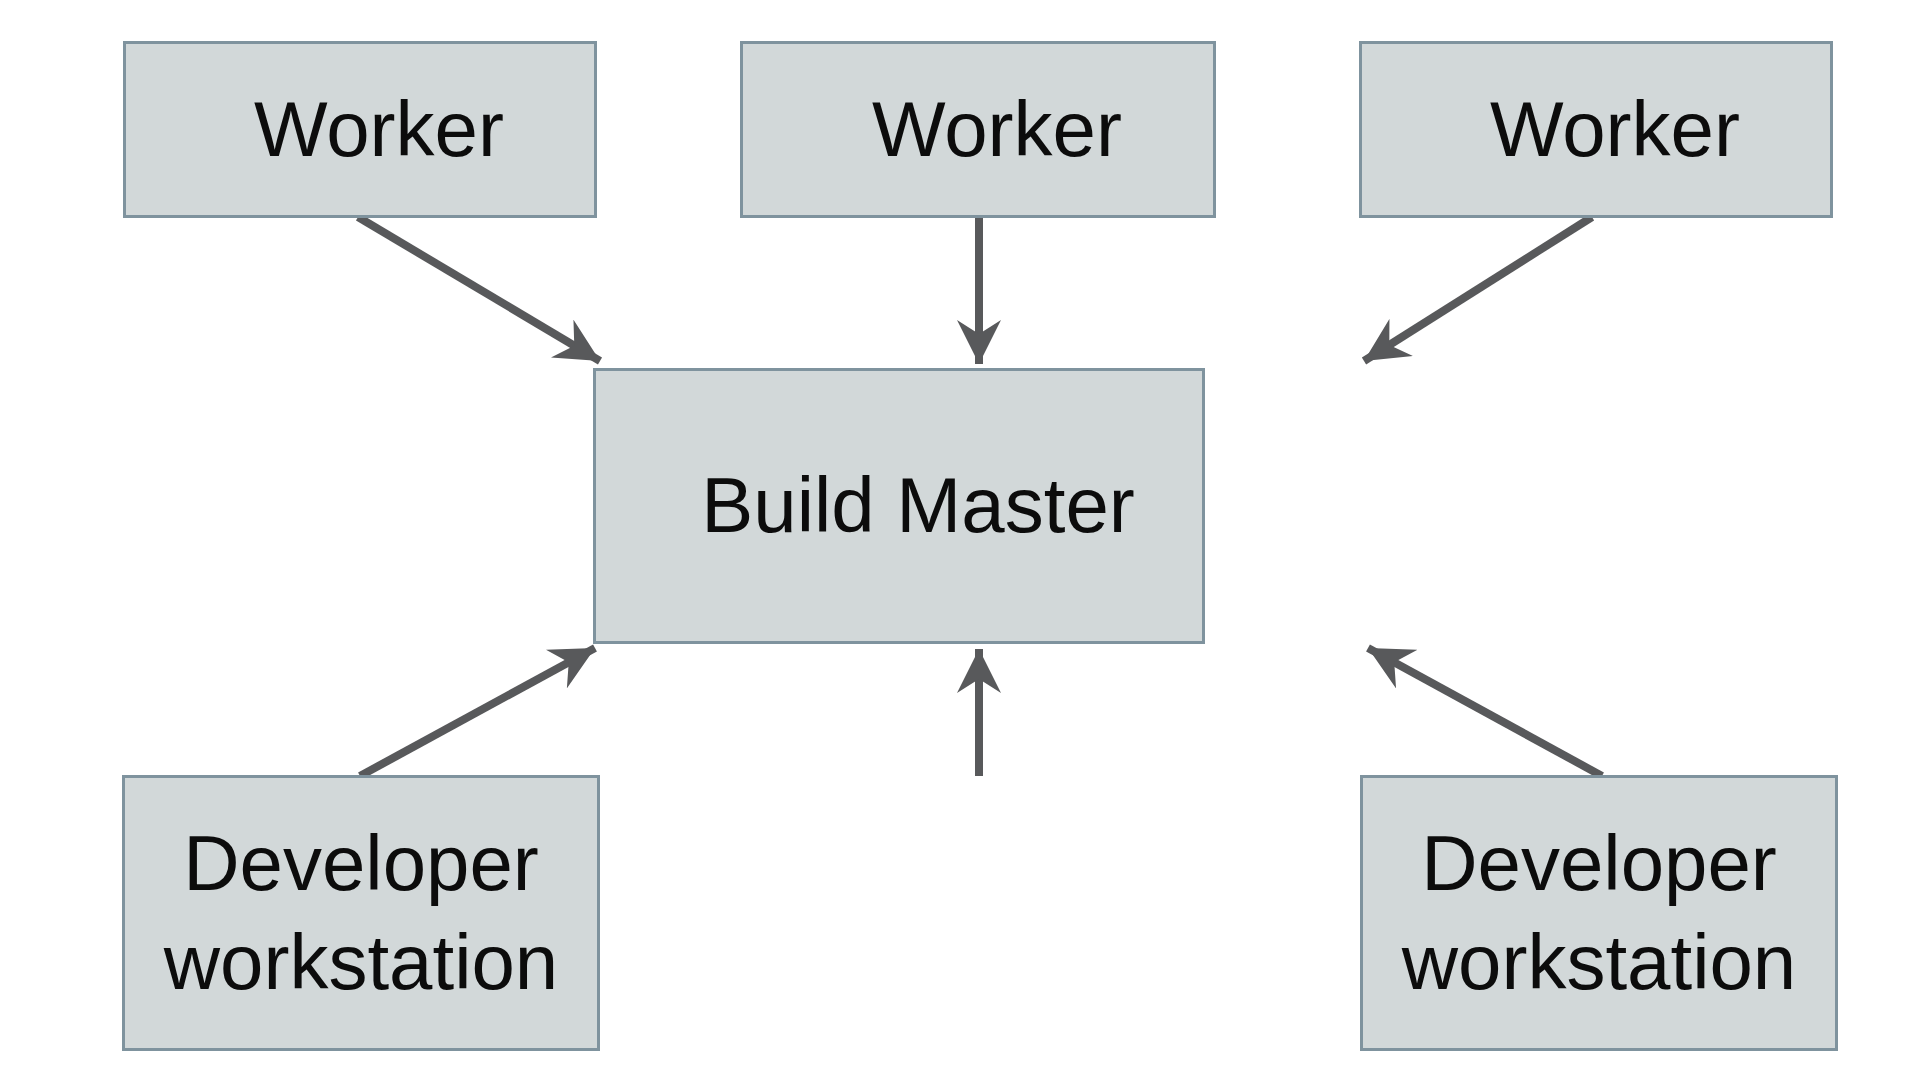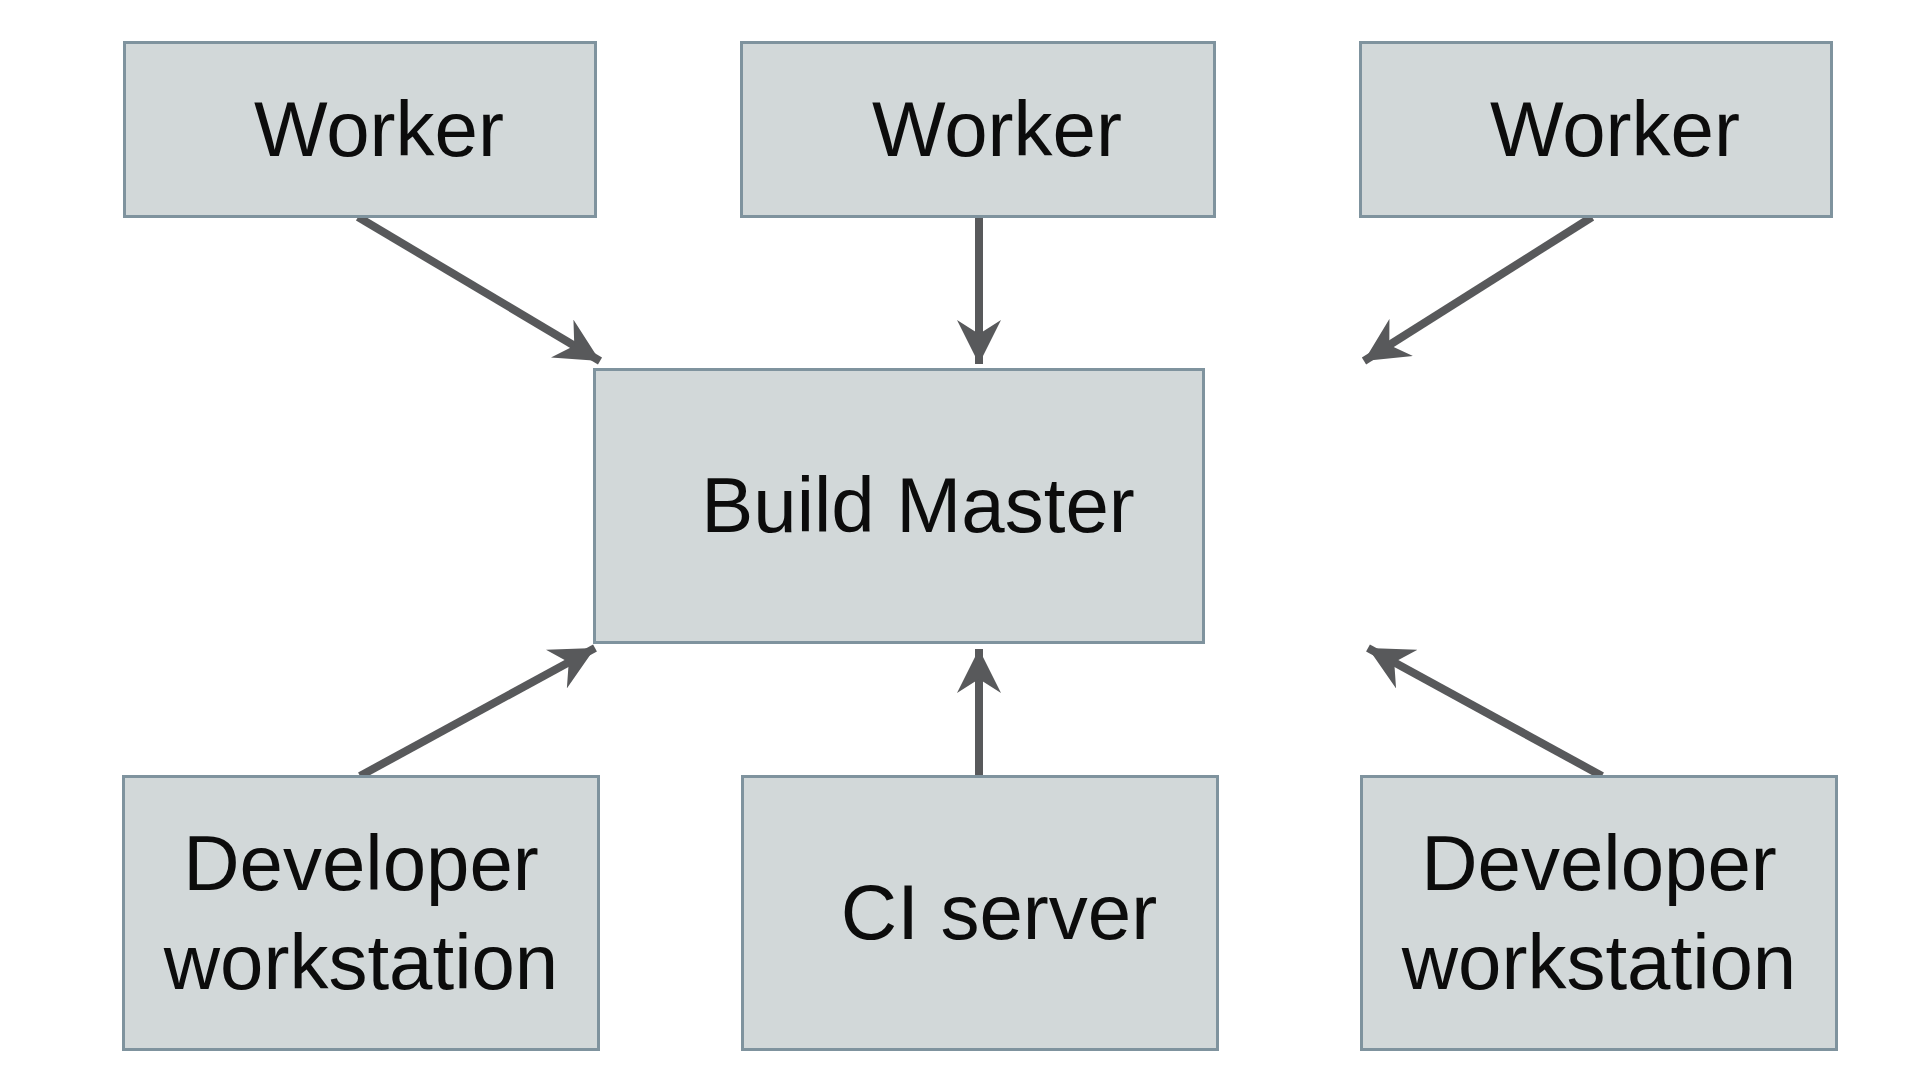--- a/index.html
+++ b/index.html
@@ -83,21 +83,18 @@
   </div>
 
   <div class="node build-master">
     <span>Build Master</span>
   </div>
 
   <div class="node dev-left">
     <span>Developer workstation</span>
   </div>
 
-  <div class="node ci-server">
-    <span>CI server</span>
-  </div>
 
   <div class="node dev-right">
     <span>Developer workstation</span>
   </div>
 
 </div>
 
 </body></html>

